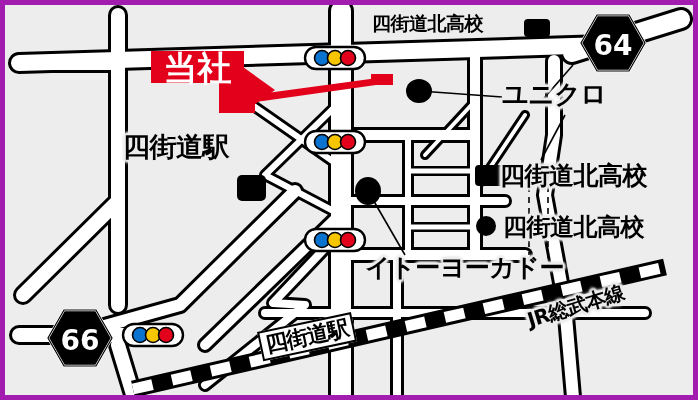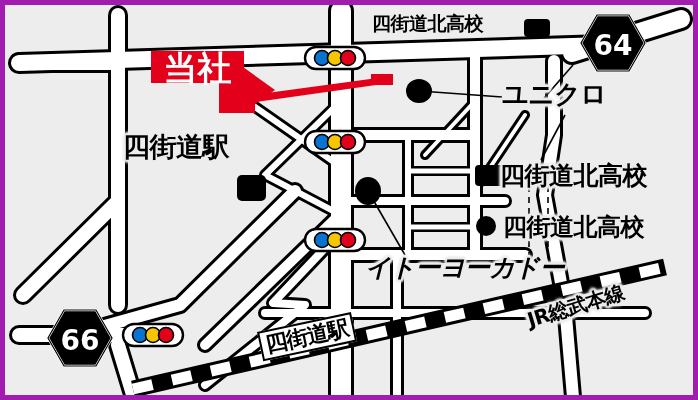--- a/index.html
+++ b/index.html
@@ -28,21 +28,21 @@
       2px 2px 2px #ededed, -2px 2px 2px #ededed, 2px -2px 2px #ededed, -2px -2px 2px #ededed,
       3px 0 3px #ededed, -3px 0 3px #ededed, 0 3px 3px #ededed, 0 -3px 3px #ededed;
     pointer-events:none;
   }
   .lbl-kitakoko{left:367px;top:9px;font-size:19px;}
   .lbl-uniqlo{left:497px;top:76px;font-size:26px;}
   .lbl-keiai1{left:118px;top:128px;font-size:27px;}
   .lbl-keiai2{left:110px;top:163px;font-size:27px;}
   .lbl-chuosho{left:495px;top:158px;font-size:25px;}
   .lbl-kouen{left:498px;top:210px;font-size:24px;}
-  .lbl-itoyokado{left:360px;top:250px;font-size:25px;font-style:italic;}
+  .lbl-itoyokado{left:360px;top:250px;font-size:25px;}
   .lbl-jrline{left:520px;top:306px;font-size:20px;transform:rotate(-17deg);transform-origin:left top;}
 
   
   #tousha-box{
     position:absolute;left:146px;top:46px;
     width:93px;height:32px;
     background:#e2001a;
     display:flex;align-items:flex-start;justify-content:center;
   }
   #tousha-box .t{

